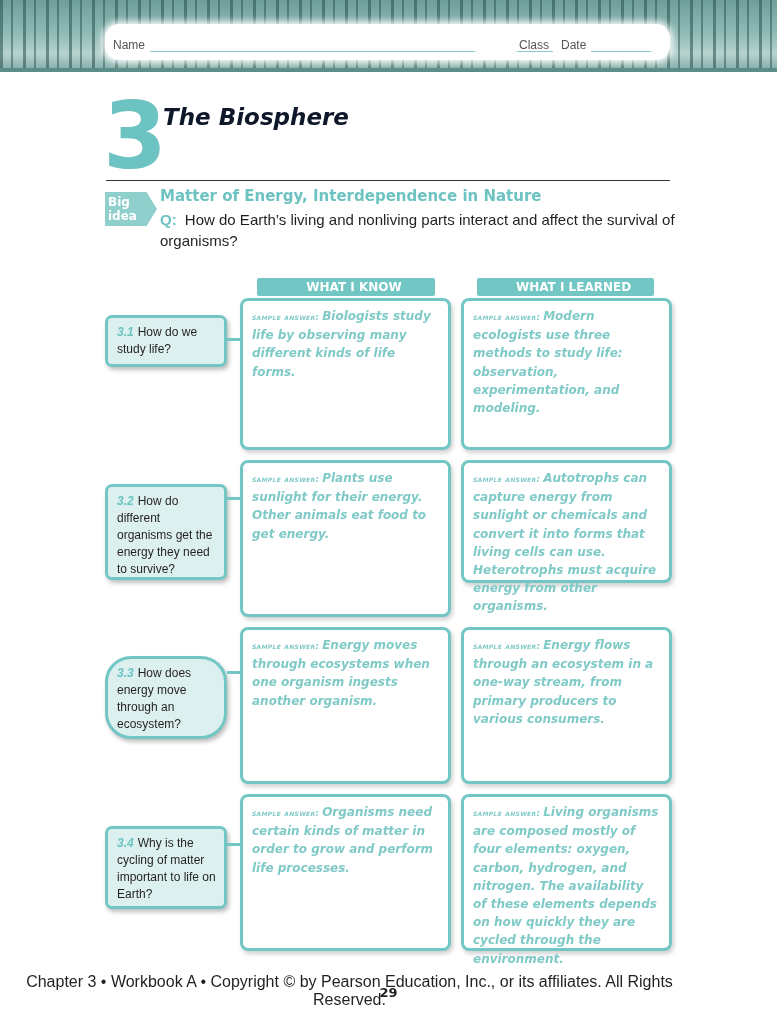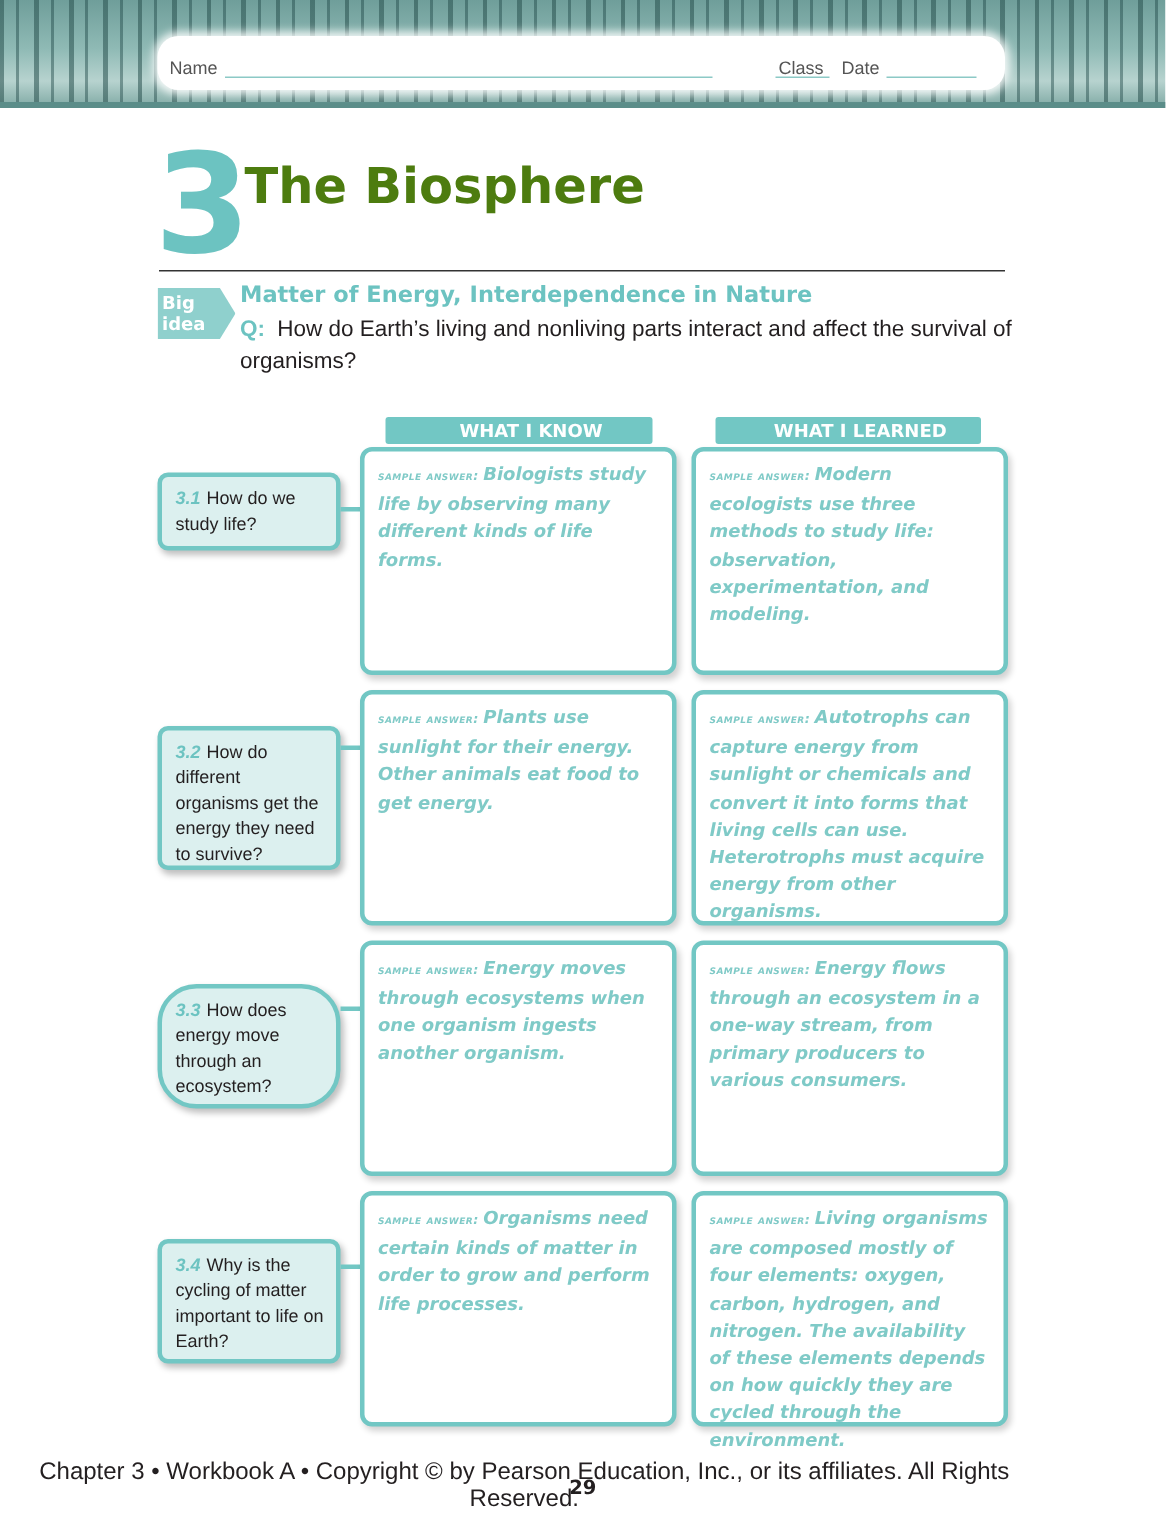--- a/index.html
+++ b/index.html
@@ -26,21 +26,21 @@
   .name-bar .line { position: absolute; top: 27px; height: 1px; background: #8cc9c6; }
 
   
   .chap-num {
     position: absolute; left: 103px; top: 92px; width: 60px; height: 90px;
     font-family: "DejaVu Sans", sans-serif; font-weight: bold; font-size: 92px; line-height: 90px;
     color: #6cc3c1; letter-spacing: -4px;
   }
   .chap-title {
     position: absolute; left: 163px; top: 104px;
-    font-family: "DejaVu Sans", sans-serif; font-weight: bold; font-size: 33px; color: #4d7c0f;
+    font-family: "DejaVu Sans", sans-serif; font-weight: bold; font-size: 23px; color: #0f172a; font-style: italic;
   }
   .rule { position: absolute; left: 106px; top: 180px; width: 564px; height: 1px; background: #333; }
 
   
   .big-idea {
     position: absolute; left: 105px; top: 192px; width: 52px; height: 34px;
     background: #8fd0cd; color: #fff; font-weight: bold; font-size: 12px; line-height: 14px;
     padding: 3px 0 0 3px; clip-path: polygon(0 0, 80% 0, 100% 50%, 80% 100%, 0 100%);
   }
   .big-idea span { display: block; }
@@ -131,21 +131,21 @@
   <span class="tag">sample answer:</span><span>Modern ecologists use three methods to study life: observation, experimentation, and modeling.</span>
 </div>
 
 <div class="q-box" style="top:484px; height:96px;">
   <span class="num">3.2</span><span>How do different organisms get the energy they need to survive?</span>
 </div>
 <div class="connector" style="top:497px;"></div>
 <div class="ans-box" style="left:240px; top:460px; height:157px;">
   <span class="tag">sample answer:</span><span>Plants use sunlight for their energy. Other animals eat food to get energy.</span>
 </div>
-<div class="ans-box" style="left:461px; top:460px; height:157px;">
+<div class="ans-box" style="left:461px; top:460px; height:123px;">
   <span class="tag">sample answer:</span><span>Autotrophs can capture energy from sunlight or chemicals and convert it into forms that living cells can use. Heterotrophs must acquire energy from other organisms.</span>
 </div>
 
 <div class="q-box" style="top:656px; height:83px;border-radius:26px;">
   <span class="num">3.3</span><span>How does energy move through an ecosystem?</span>
 </div>
 <div class="connector" style="top:671px;"></div>
 <div class="ans-box" style="left:240px; top:627px; height:157px;">
   <span class="tag">sample answer:</span><span>Energy moves through ecosystems when one organism ingests another organism.</span>
 </div>

